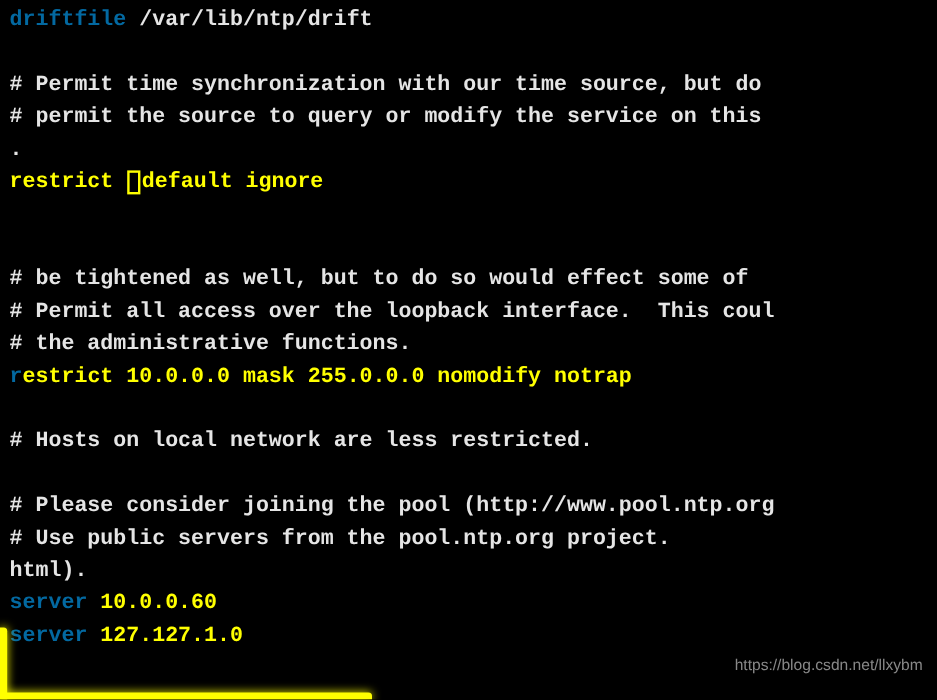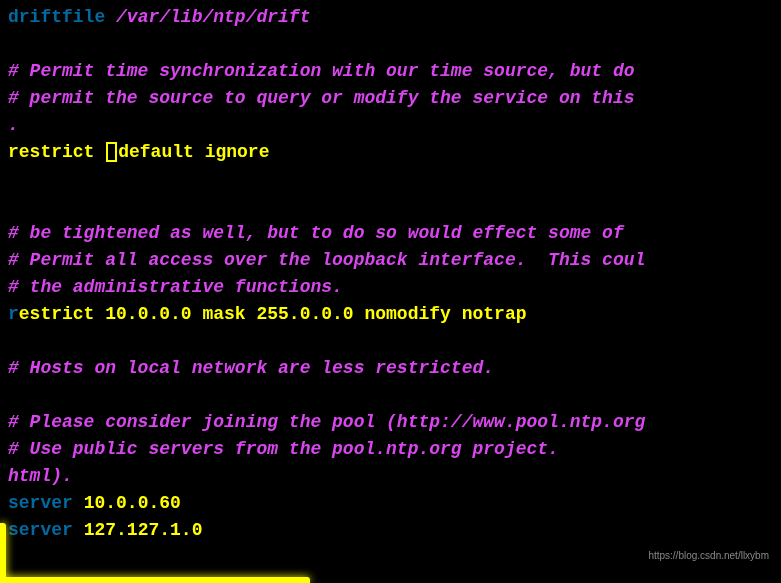--- a/index.html
+++ b/index.html
@@ -17,43 +17,42 @@
       height: 583px;
       overflow: hidden;
       position: relative;
       padding: 4px 8px;
     }
     .line {
       white-space: pre;
       color: #fff;
     }
     .cyan {
-      color: #d946ef;
-      font-style: italic;
+      color: #e5e5e5;
     }
     .white {
       color: #0369a1;
     }
     .yellow {
       color: #ffff00;
     }
     .cursor-box {
       display: inline-block;
       border: 2px solid #ffff00;
       width: 11px;
       height: 20px;
       vertical-align: text-bottom;
       margin: 0 1px;
     }
     .watermark {
       position: absolute;
       bottom: 20px;
       right: 12px;
       color: #888;
-      font-size: 10px;
+      font-size: 13px;
       font-weight: normal;
       font-family: Arial, sans-serif;
     }
     .highlight-bar {
       position: absolute;
       left: 0;
       bottom: 0;
       width: 310px;
       height: 6px;
       background: #ffff00;

